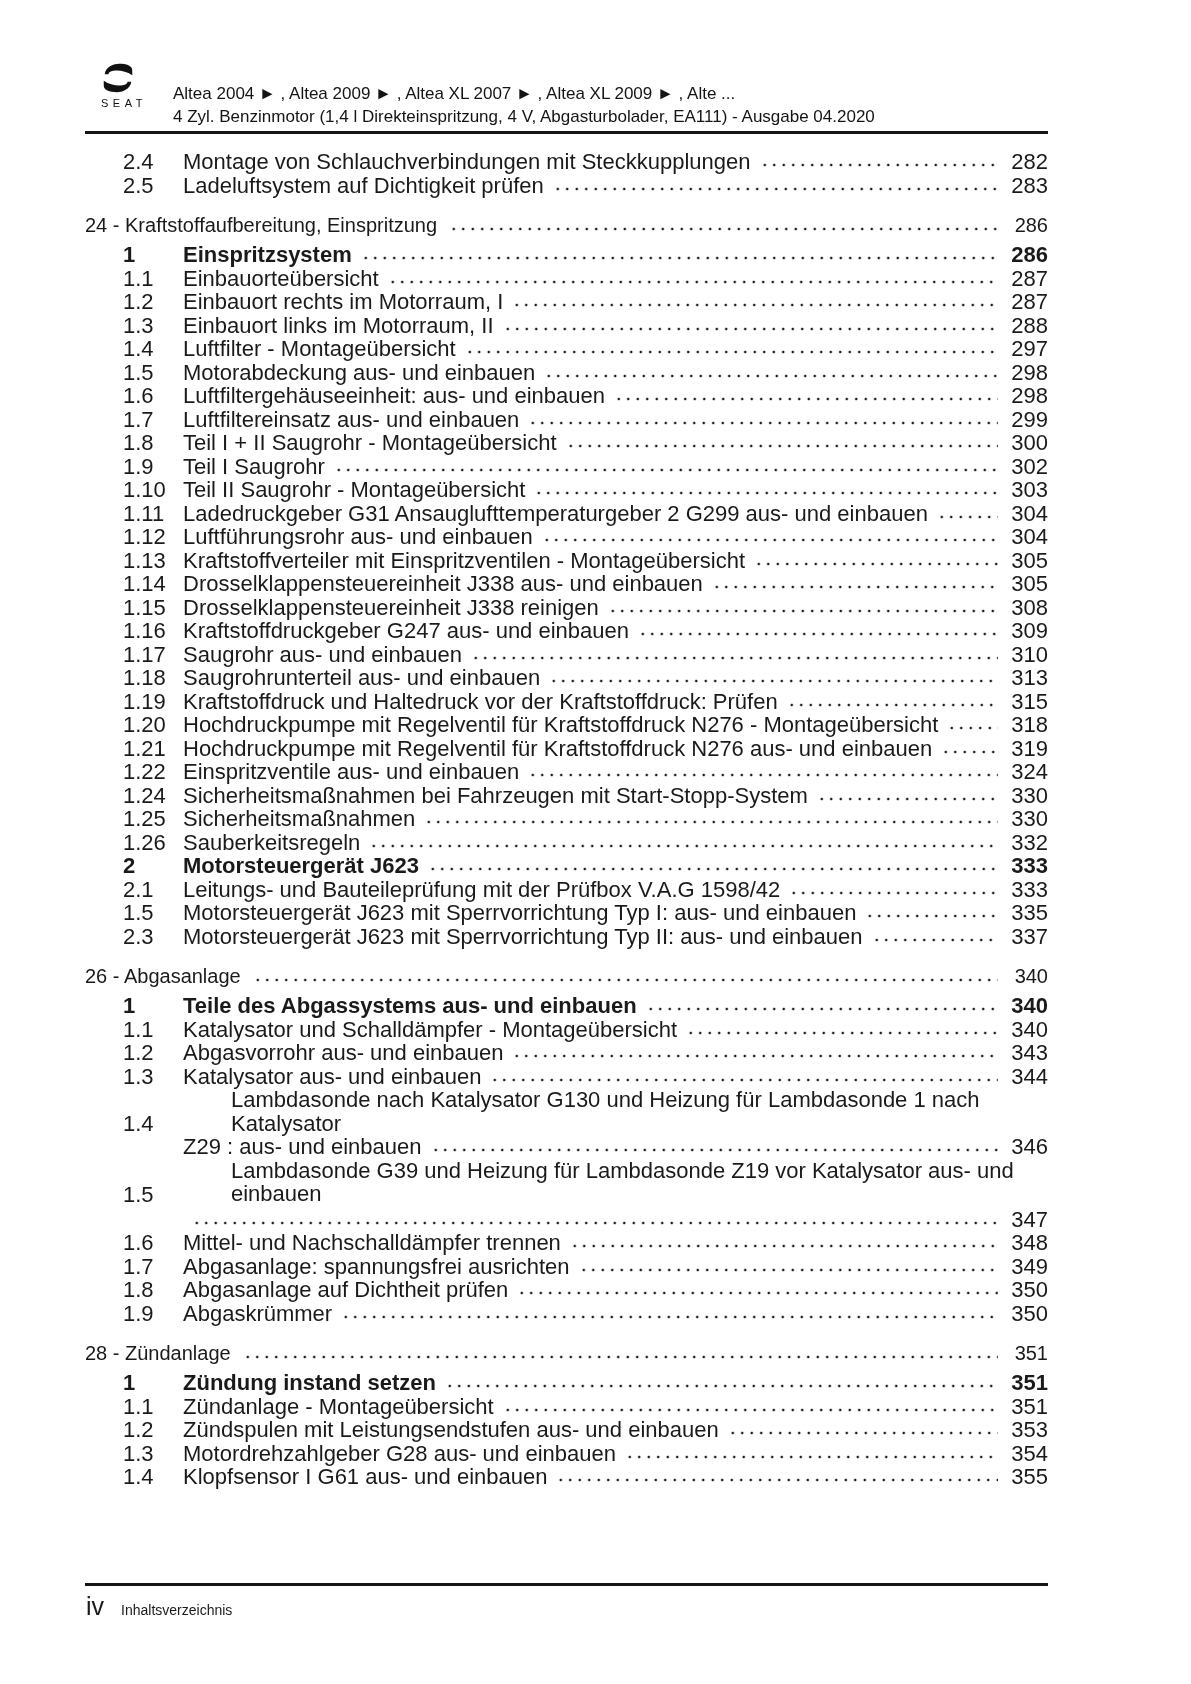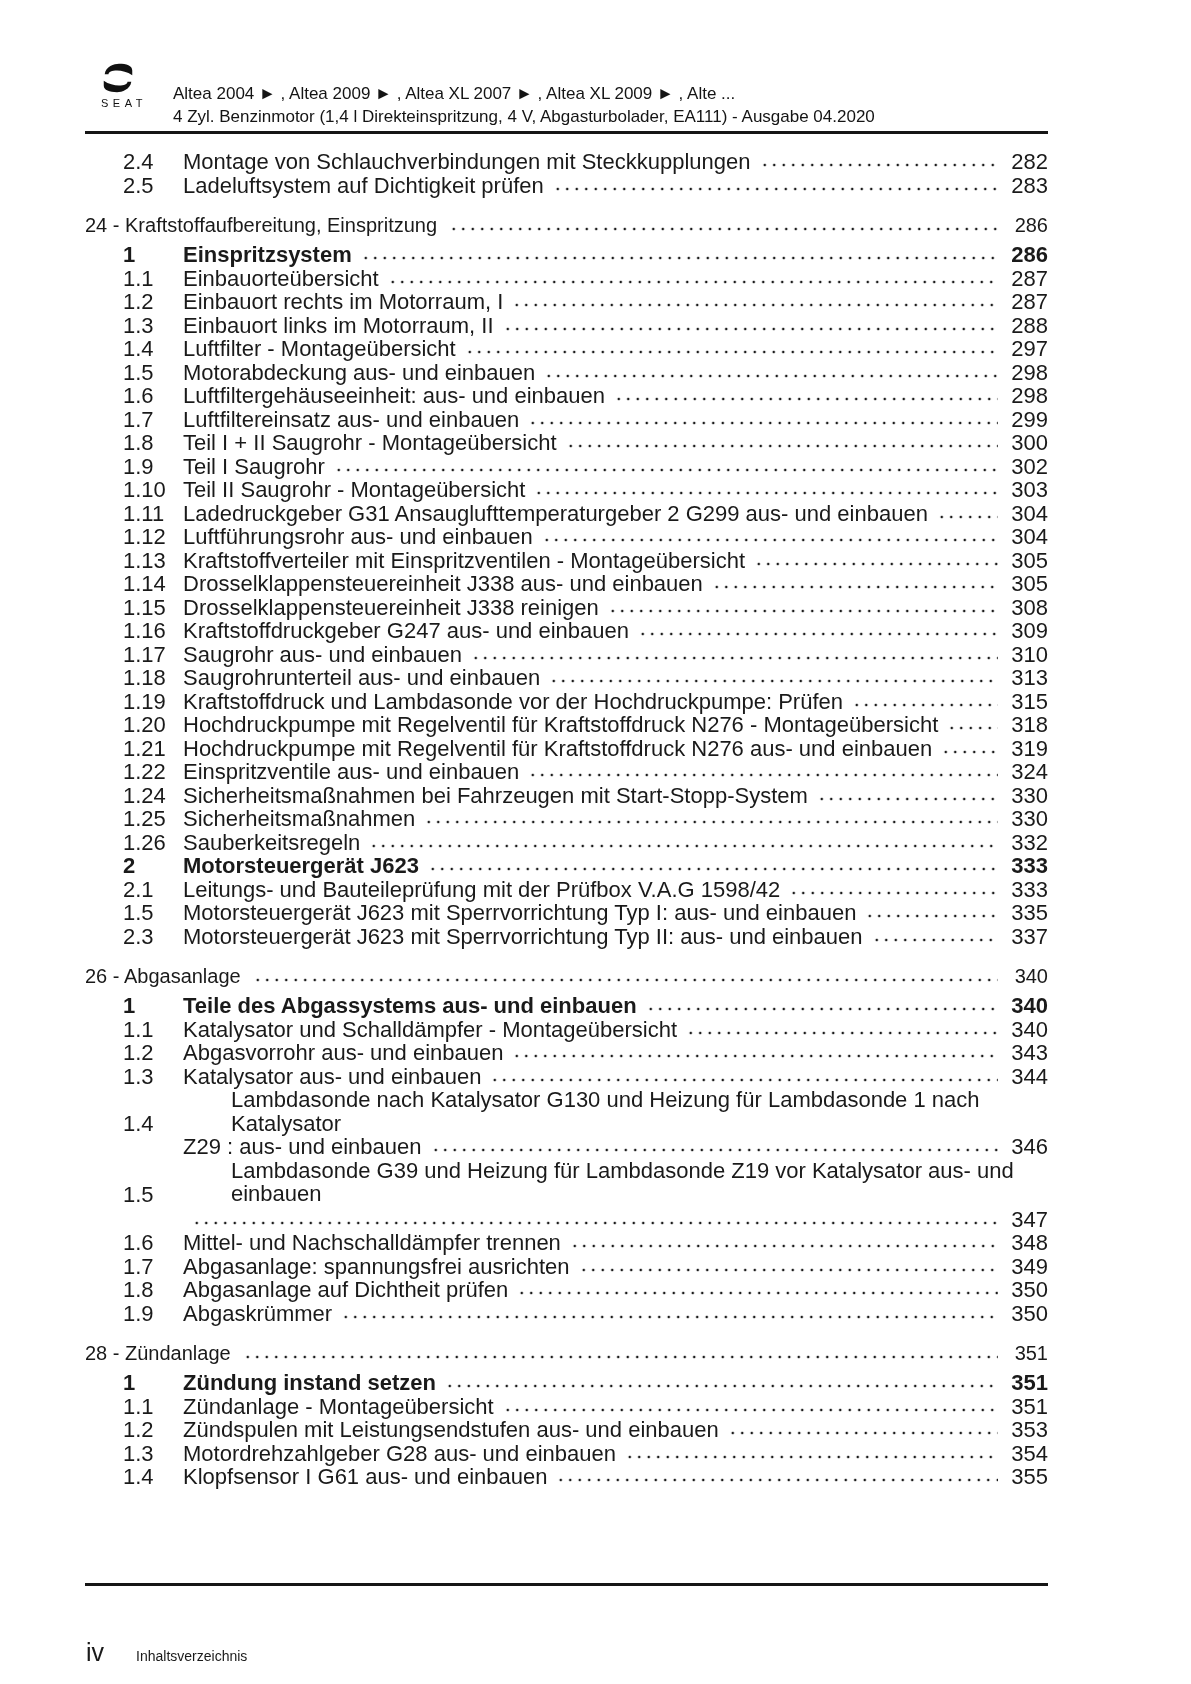--- a/index.html
+++ b/index.html
@@ -62,21 +62,21 @@
     background-repeat: repeat-x;
     background-position: left bottom 4px;
   }
   .chapter-row .dots { background-position: left bottom 6px; margin-left: 12px; }
   .page { flex: none; min-width: 40px; text-align: right; }
   .bold { font-weight: bold; }
 
   
   .footer {
     position: absolute; left: 86px; top: 1592px;
-    display: flex; align-items: baseline; gap: 32px; margin-top: 46px;
+    display: flex; align-items: baseline; gap: 17px;
   }
   .footer .roman { font-size: 25px; line-height: 28px; }
   .footer .label { font-size: 14px; }
 </style>
 </head>
 <body>
 
 <div class="logo">
   <span>
     <svg width="38" height="32" viewBox="0 0 40 32" aria-hidden="true">
@@ -219,21 +219,21 @@
       <span class="page">310</span>
     </div>
     <div class="entry-row">
       <span class="num">1.18</span>
       <span class="title">Saugrohrunterteil aus- und einbauen</span>
       <span class="dots"></span>
       <span class="page">313</span>
     </div>
     <div class="entry-row">
       <span class="num">1.19</span>
-      <span class="title">Kraftstoffdruck und Lambdasonde vor der Hochdruckpumpe: Prüfen</span>
+      <span class="title">Kraftstoffdruck und Haltedruck vor der Kraftstoffdruck: Prüfen</span>
       <span class="dots"></span>
       <span class="page">315</span>
     </div>
     <div class="entry-row">
       <span class="num">1.20</span>
       <span class="title">Hochdruckpumpe mit Regelventil für Kraftstoffdruck N276 - Montageübersicht</span>
       <span class="dots"></span>
       <span class="page">318</span>
     </div>
     <div class="entry-row">

